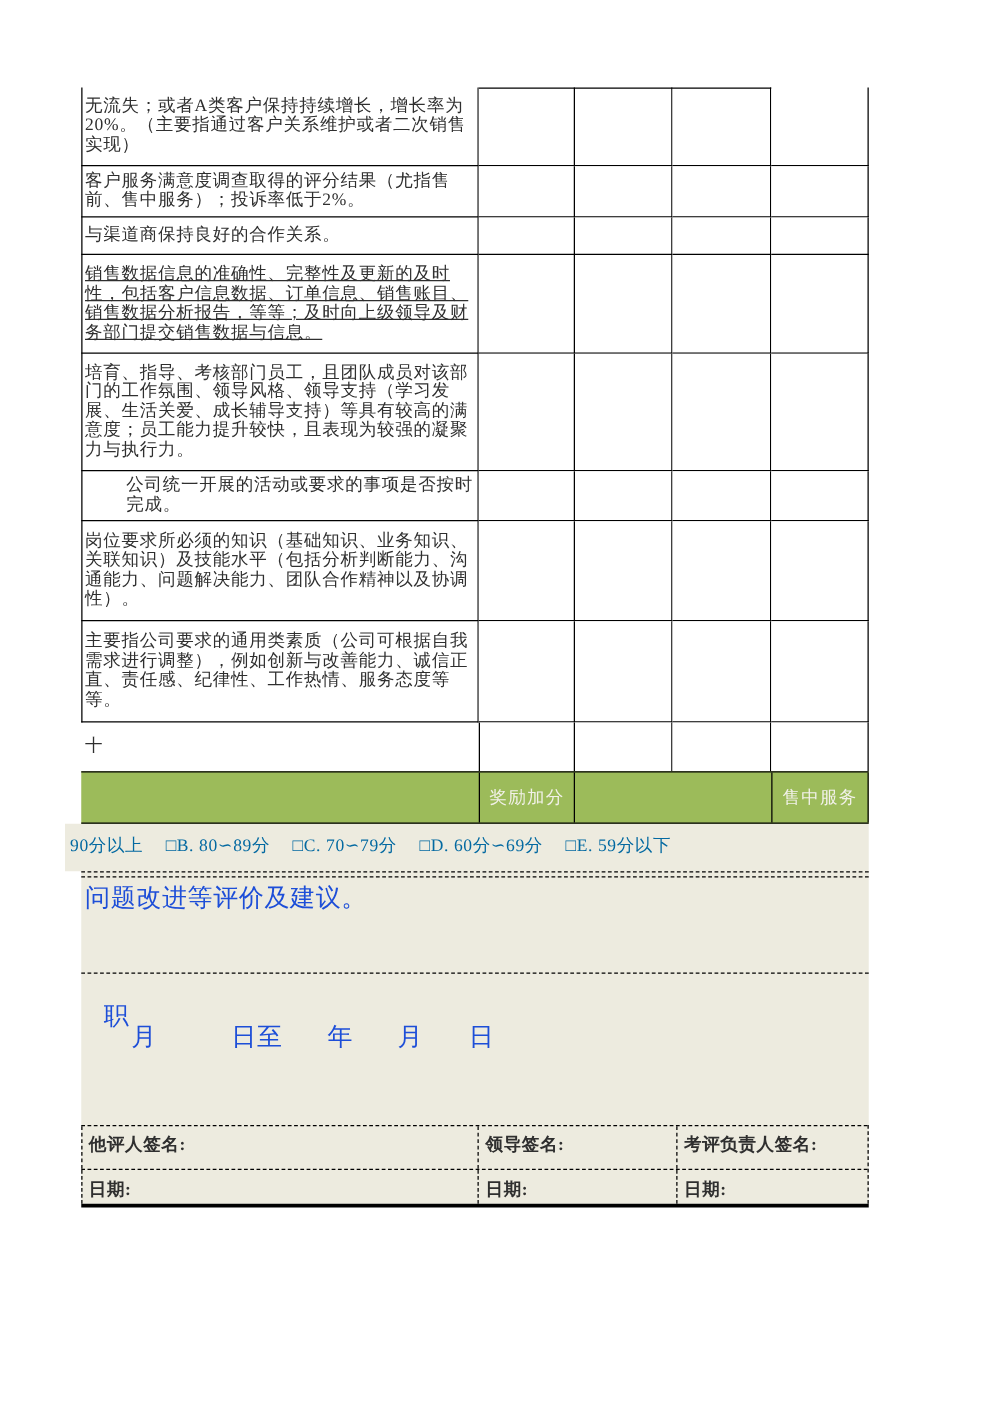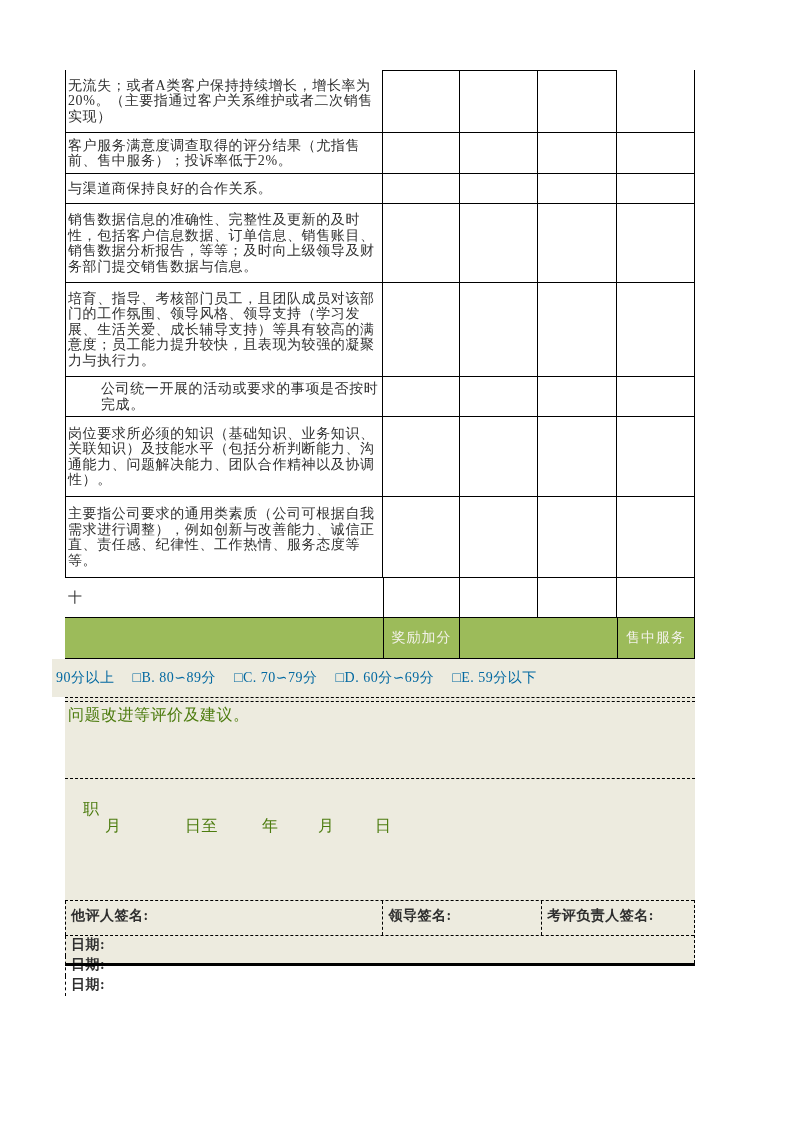--- a/index.html
+++ b/index.html
@@ -27,21 +27,21 @@
   #summary-row{
     position:absolute;left:65px;top:617px;width:630px;height:42px;
     box-sizing:border-box;border-top:1px solid #000;border-bottom:1px solid #000;
     background:#9cbb5a;display:flex;
   }
   .g-cell{box-sizing:border-box;height:40px;display:flex;align-items:center;justify-content:center;}
   .g-label{color:#f2f1e9;font-size:14px;letter-spacing:1px;}
   .g-b{border-left:1px solid #000;border-right:1px solid #000;}
   
   .beige{position:absolute;background:#edebdf;}
-  .small-cn{font-size:16px;color:#4d7c0f;letter-spacing:0.5px;}
+  .small-cn{font-size:20px;color:#1d4ed8;letter-spacing:0.5px;}
   
   #rating-scale{position:absolute;left:56px;top:668px;white-space:nowrap;}
   #rating-scale span{display:inline-block;margin-right:18px;font-size:14px;color:#0369a1;letter-spacing:0.5px;}
   
   #sig-table{
     position:absolute;left:65px;top:900px;width:630px;height:63px;
     box-sizing:border-box;border-right:1px dashed #000;font-weight:bold;
   }
   .sig-row{display:flex;box-sizing:border-box;border-top:1px dashed #000;}
   .sig-cell{box-sizing:border-box;border-left:1px dashed #000;padding-left:5px;
@@ -73,21 +73,21 @@
         <div class="cell cscore" style="width: 78px; height: 41px;"></div>
       </div>
       <div class="t-row" style="height: 30px;">
         <div class="cell ctext" style="height: 30px;">与渠道商保持良好的合作关系。</div>
         <div class="cell cscore" style="width: 77px; height: 30px;"></div>
         <div class="cell cscore" style="width: 78px; height: 30px;"></div>
         <div class="cell cscore" style="width: 79px; height: 30px;"></div>
         <div class="cell cscore" style="width: 78px; height: 30px;"></div>
       </div>
       <div class="t-row" style="height: 79px;">
-        <div class="cell ctext" style="height: 79px;">销售数据信息的准确性、完整性及更新的及时性，包括客户信息数据、订单信息、销售账目、销售数据分析报告，等等；及时向上级领导及财务部门提交销售数据与信息。</div>
+        <div class="cell ctext" style="height: 79px; text-decoration: underline;">销售数据信息的准确性、完整性及更新的及时性，包括客户信息数据、订单信息、销售账目、销售数据分析报告，等等；及时向上级领导及财务部门提交销售数据与信息。</div>
         <div class="cell cscore" style="width: 77px; height: 79px;"></div>
         <div class="cell cscore" style="width: 78px; height: 79px;"></div>
         <div class="cell cscore" style="width: 79px; height: 79px;"></div>
         <div class="cell cscore" style="width: 78px; height: 79px;"></div>
       </div>
       <div class="t-row" style="height: 94px;">
         <div class="cell ctext" style="height: 94px;">培育、指导、考核部门员工，且团队成员对该部门的工作氛围、领导风格、领导支持（学习发展、生活关爱、成长辅导支持）等具有较高的满意度；员工能力提升较快，且表现为较强的凝聚力与执行力。</div>
         <div class="cell cscore" style="width: 77px; height: 94px;"></div>
         <div class="cell cscore" style="width: 78px; height: 94px;"></div>
         <div class="cell cscore" style="width: 79px; height: 94px;"></div>
@@ -161,21 +161,21 @@
       <div class="sig-cell top" style="width:318px;">
         <span>他评人签名:</span>
       </div>
       <div class="sig-cell top" style="width:159px;">
         <span>领导签名:</span>
       </div>
       <div class="sig-cell top" style="width:153px;">
         <span>考评负责人签名:</span>
       </div>
     </div>
-    <div class="sig-row" style="height:28px;flex-direction:column;">
+    <div class="sig-row" style="height:28px;">
       <div class="sig-cell bottom" style="width:318px;">
         <span>日期:</span>
       </div>
       <div class="sig-cell bottom" style="width:159px;">
         <span>日期:</span>
       </div>
       <div class="sig-cell bottom" style="width:153px;">
         <span>日期:</span>
       </div>
     </div>

